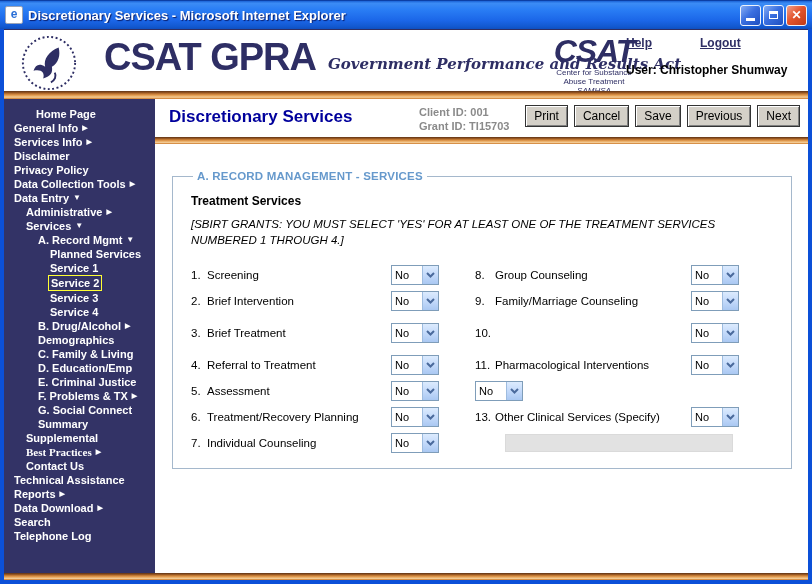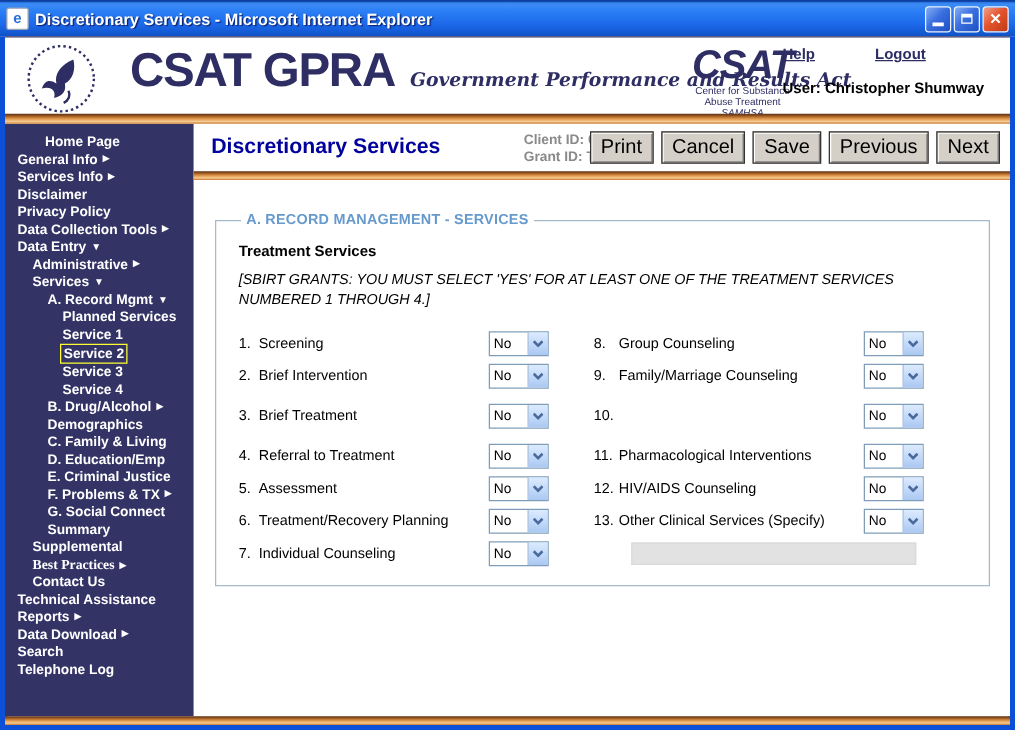--- a/index.html
+++ b/index.html
@@ -52,21 +52,21 @@
   .sb-label.active-box{border:1px solid #ffff33;}
   .sb-arrow{font-size:7px;margin-left:2px;color:#fff;}
   .sb-arrow.down{font-size:8px;}
 
   .content{flex:1;background:#fff;display:flex;flex-direction:column;min-width:0;}
   .page-head{position:relative;height:38px;flex:0 0 38px;}
   .page-title{position:absolute;left:14px;top:8px;margin:0;font-size:17px;font-weight:bold;color:#00009c;}
   .ids{position:absolute;left:264px;top:6px;color:#8a8a8a;font-weight:bold;font-size:11px;line-height:14px;}
   .toolbar{position:absolute;right:8px;top:6px;display:flex;}
   .tb-btn{margin-left:6px;background:#d4d0c8;border:1px solid #333;box-shadow:inset 1px 1px 0 #fff,inset -1px -1px 0 #808080;
-    font-family:"Liberation Sans",sans-serif;font-size:16px;color:#000;padding:3px 8px;cursor:pointer;}
+    font-family:"Liberation Sans",sans-serif;font-size:12px;color:#000;padding:3px 8px;cursor:pointer;}
   .divider-gold{height:7px;flex:0 0 7px;}
 
   
   .form-wrap{flex:1;}
   fieldset{margin:26px 16px 0 17px;border:1px solid #a5b8cc;padding:10px 14px 12px 16px;}
   legend{color:#6699cc;font-weight:bold;font-size:11.5px;letter-spacing:.2px;padding:0 4px;margin-left:4px;}
   .subtitle{font-weight:bold;font-size:12px;color:#000;margin:2px 0 8px 2px;}
   .note{font-style:italic;font-size:11.5px;color:#000;margin:0 0 14px 2px;max-width:590px;line-height:16px;}
   .grid{margin-left:2px;}
   .row{display:grid;grid-template-columns:200px 48px 36px 216px 48px;align-items:center;height:26px;}
@@ -354,21 +354,20 @@
                   <div class="cell-label"><span class="num narrow">5.</span><span class="lbl">Assessment</span></div>
                   <div class="xp-select">
                     <span class="val">No</span>
                     <span class="arrow-btn">
                       <svg width="9" height="6" viewBox="0 0 9 6">
                         <path d="M1 1 L4.5 4.5 L8 1" stroke="#4a6a9c" stroke-width="2" fill="none"></path>
                       </svg>
                     </span>
                   </div>
                   <div class="gap"></div>
-                  <div class="cell-label"><span class="num">12.</span><span class="lbl">HIV/AIDS Counseling</span></div>
                   <div class="xp-select">
                     <span class="val">No</span>
                     <span class="arrow-btn">
                       <svg width="9" height="6" viewBox="0 0 9 6">
                         <path d="M1 1 L4.5 4.5 L8 1" stroke="#4a6a9c" stroke-width="2" fill="none"></path>
                       </svg>
                     </span>
                   </div>
                 </div>
                 <div class="row">

